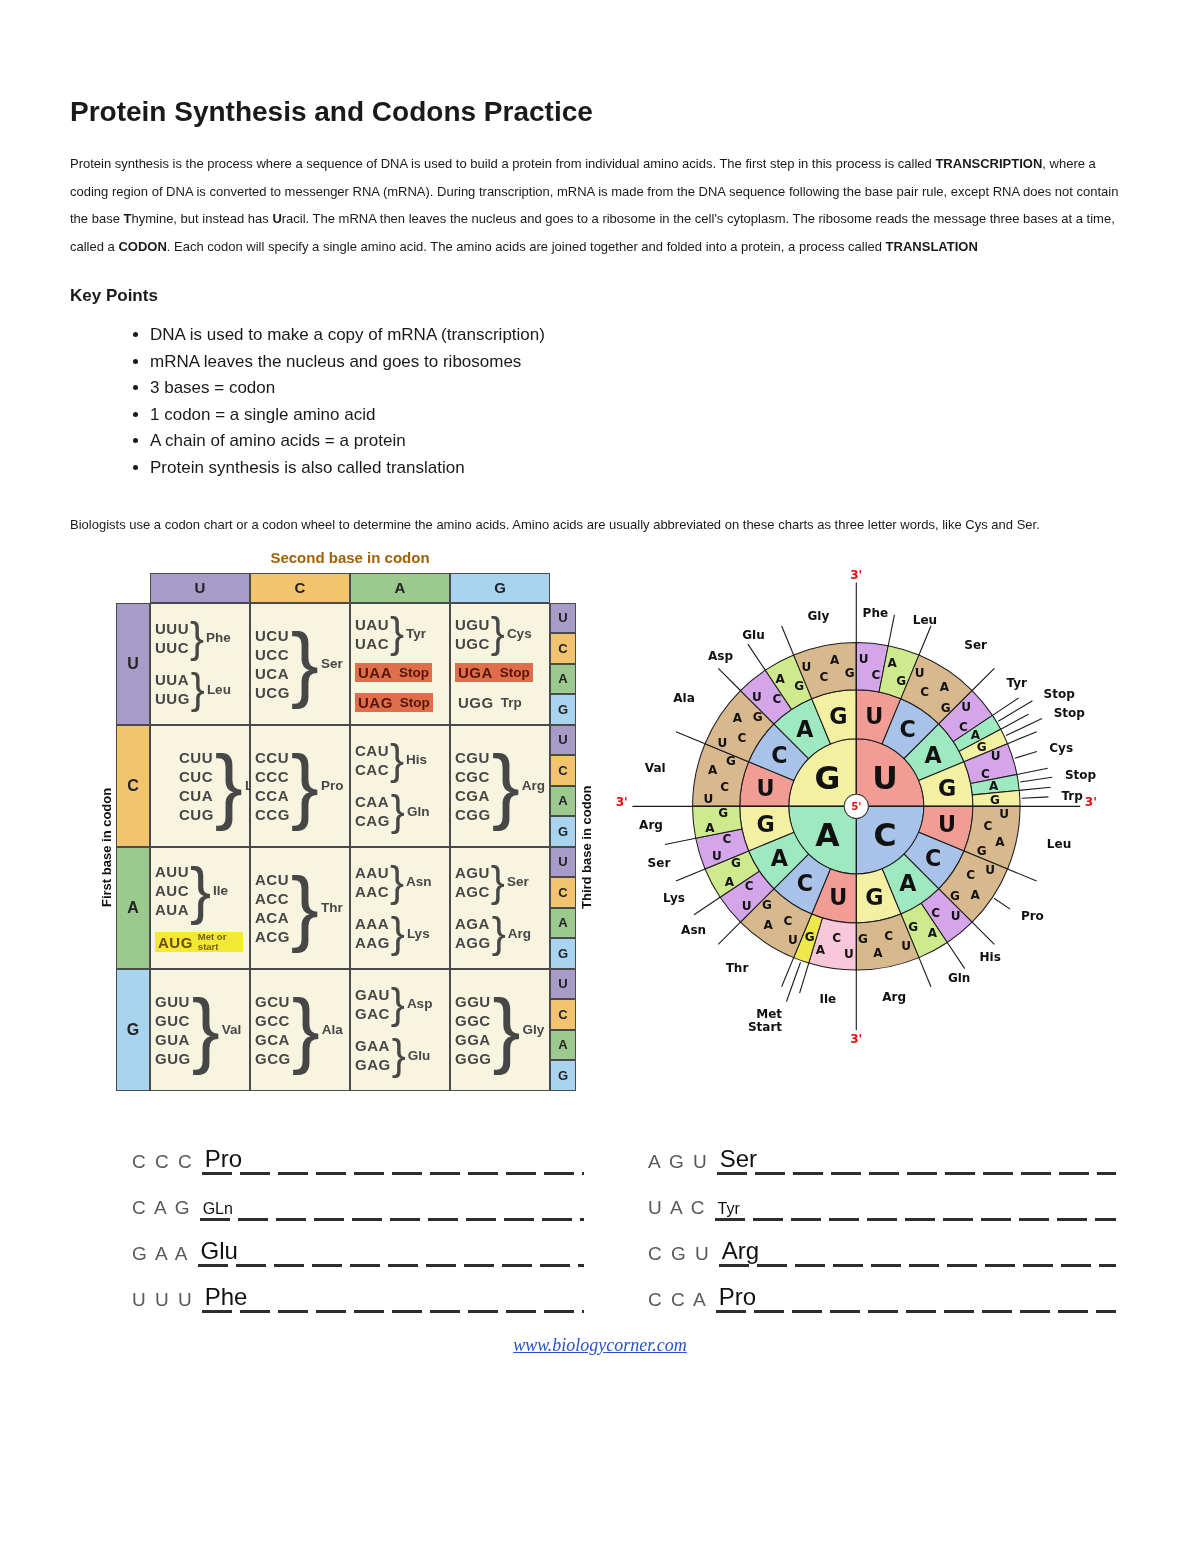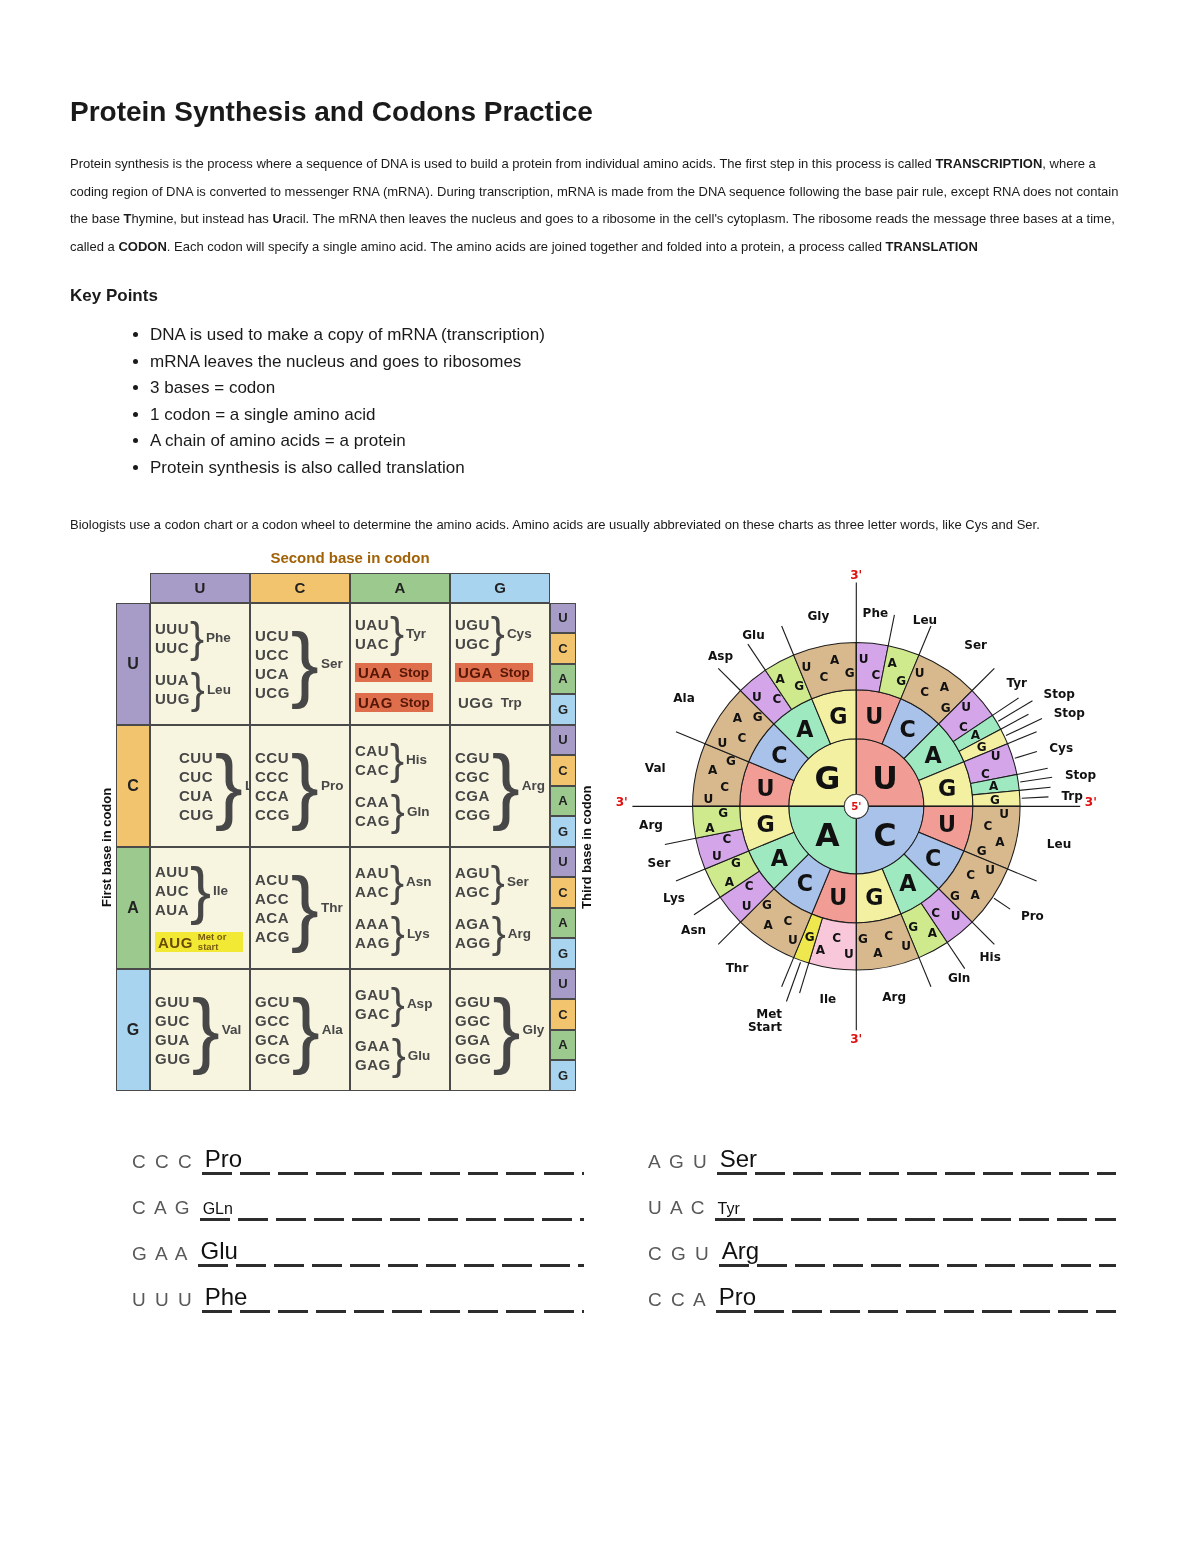--- a/index.html
+++ b/index.html
@@ -593,13 +593,16 @@
         </div>
         <div class="prow">
           <span class="pcodon">C C A</span>
           <span class="pblank">
             <span class="panswer">Pro</span>
           </span>
         </div>
       </div>
   </div>
 
+  <div class="footer">
+    <a href="#">www.biologycorner.com</a>
+  </div>
 </div>
 
 </body></html>

